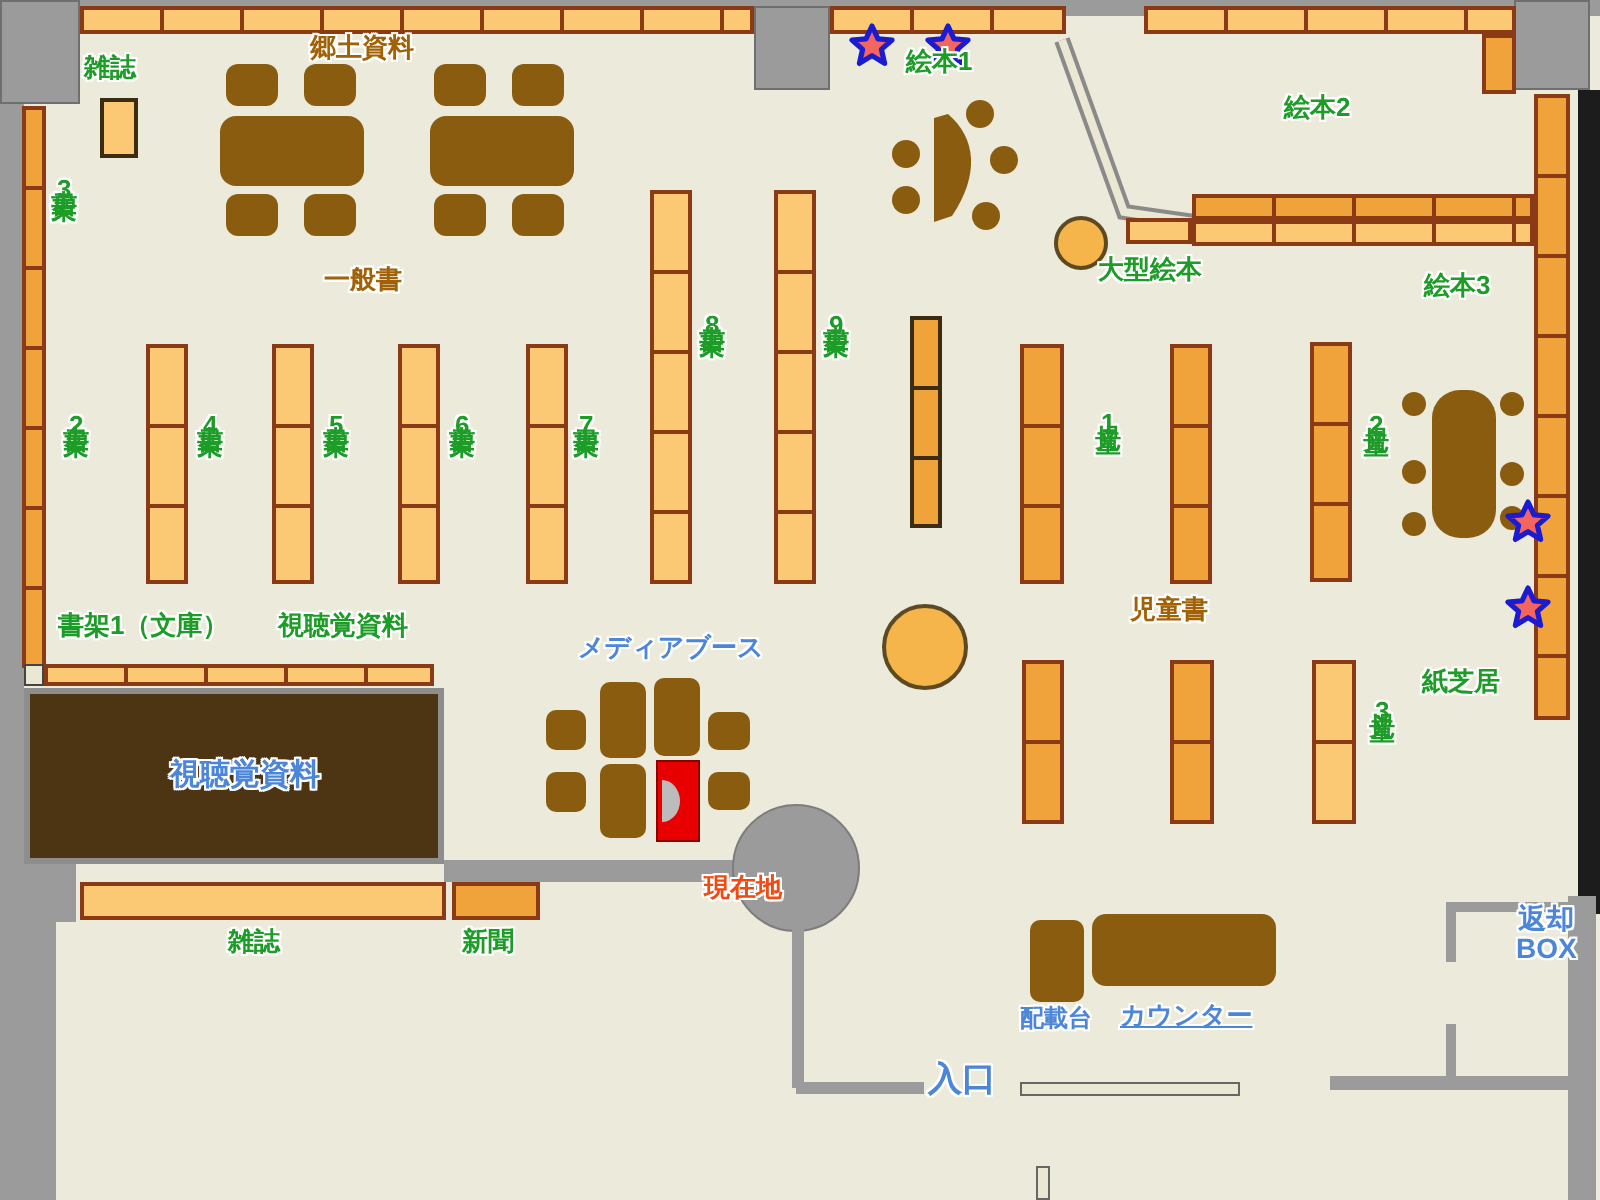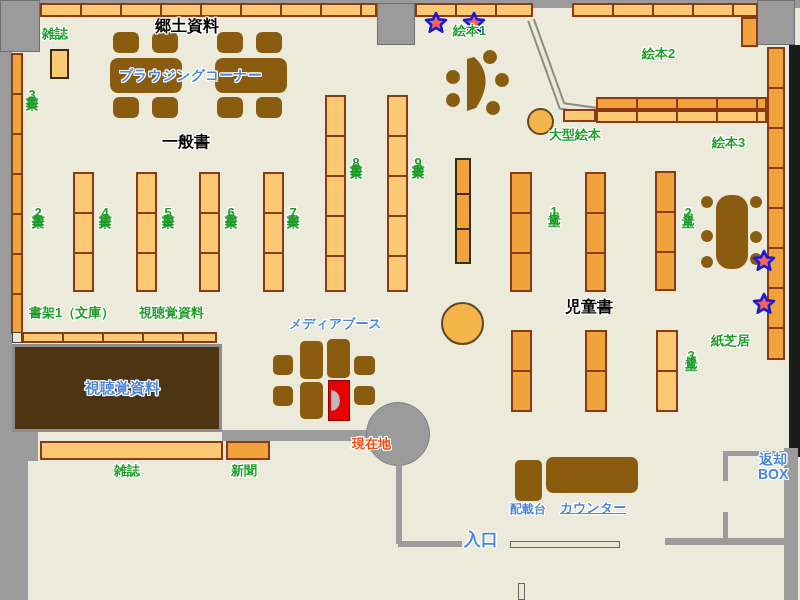--- a/index.html
+++ b/index.html
@@ -25,21 +25,21 @@
   
   .furn{position:absolute;background:#8a5c10;border-radius:6px;}
   .stool{position:absolute;background:#8a5c10;border-radius:50%;}
   .ocircle{position:absolute;background:#f5b54a;border:2px solid #5d4a22;border-radius:50%;box-sizing:border-box;}
   
   .lbl{
     position:absolute;font-weight:bold;font-size:13px;line-height:1.05;white-space:nowrap;
     text-shadow:-1px -1px 0 #fff,1px -1px 0 #fff,-1px 1px 0 #fff,1px 1px 0 #fff,0 -1px 0 #fff,0 1px 0 #fff,-1px 0 0 #fff,1px 0 0 #fff;
   }
   .green{color:#1e9c28;}
-  .red{color:#000000;font-size:16px;}
+  .red{color:#a16207;font-size:13px;font-family:Liberation Mono, monospace;}
   .redsm{color:#f14b12;font-size:13px;}
   .blue{color:#4c86d9;}
   .big{font-size:17px;}
   .vert{writing-mode:vertical-rl;text-orientation:upright;letter-spacing:1px;}
   .star{position:absolute;width:24px;height:24px;}
   #currentbox{position:absolute;background:#e80000;border:1px solid #8d0000;box-sizing:border-box;}
   #currentbox .person{position:absolute;left:2px;top:9px;width:9px;height:21px;background:#bcbcbc;border-radius:0 100% 100% 0/0 50% 50% 0;}
 </style>
 </head>
 <body>
@@ -164,21 +164,20 @@
   </svg>
   <svg class="star" style="left:752px;top:249px;" viewBox="0 0 24 24">
     <path d="M12 2l3 6.4 7 .6-5.3 4.7 1.6 7-6.3-3.9-6.3 3.9 1.6-7L2 9l7-.6z" fill="#f5655f" stroke="#1b1bd0" stroke-width="2.6" stroke-linejoin="round"></path>
   </svg>
   <svg class="star" style="left:752px;top:292px;" viewBox="0 0 24 24">
     <path d="M12 2l3 6.4 7 .6-5.3 4.7 1.6 7-6.3-3.9-6.3 3.9 1.6-7L2 9l7-.6z" fill="#f5655f" stroke="#1b1bd0" stroke-width="2.6" stroke-linejoin="round"></path>
   </svg>
 
   <span class="lbl green" style="left:42px;top:27px;">雑誌</span>
   <span class="lbl red" style="left:155px;top:18px;">郷土資料</span>
-  <span class="lbl blue" style="left:119px;top:68px;font-size:14px;">ブラウジングコーナー</span>
   <span class="lbl green vert" style="left:25px;top:85px;">書架3</span>
   <span class="lbl red" style="left:162px;top:134px;">一般書</span>
 
   <span class="lbl green vert" style="left:31px;top:203px;">書架2</span>
   <span class="lbl green vert" style="left:98px;top:203px;">書架4</span>
   <span class="lbl green vert" style="left:161px;top:203px;">書架5</span>
   <span class="lbl green vert" style="left:224px;top:203px;">書架6</span>
   <span class="lbl green vert" style="left:286px;top:203px;">書架7</span>
   <span class="lbl green vert" style="left:349px;top:153px;">書架8</span>
   <span class="lbl green vert" style="left:411px;top:153px;">書架9</span>

